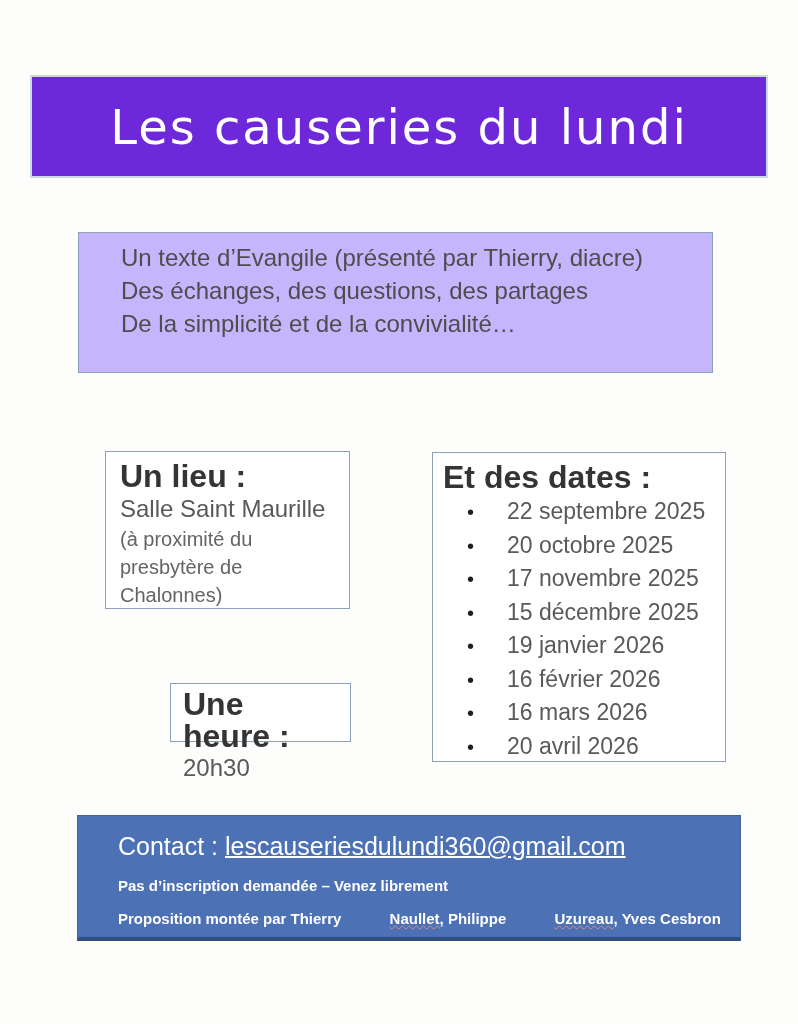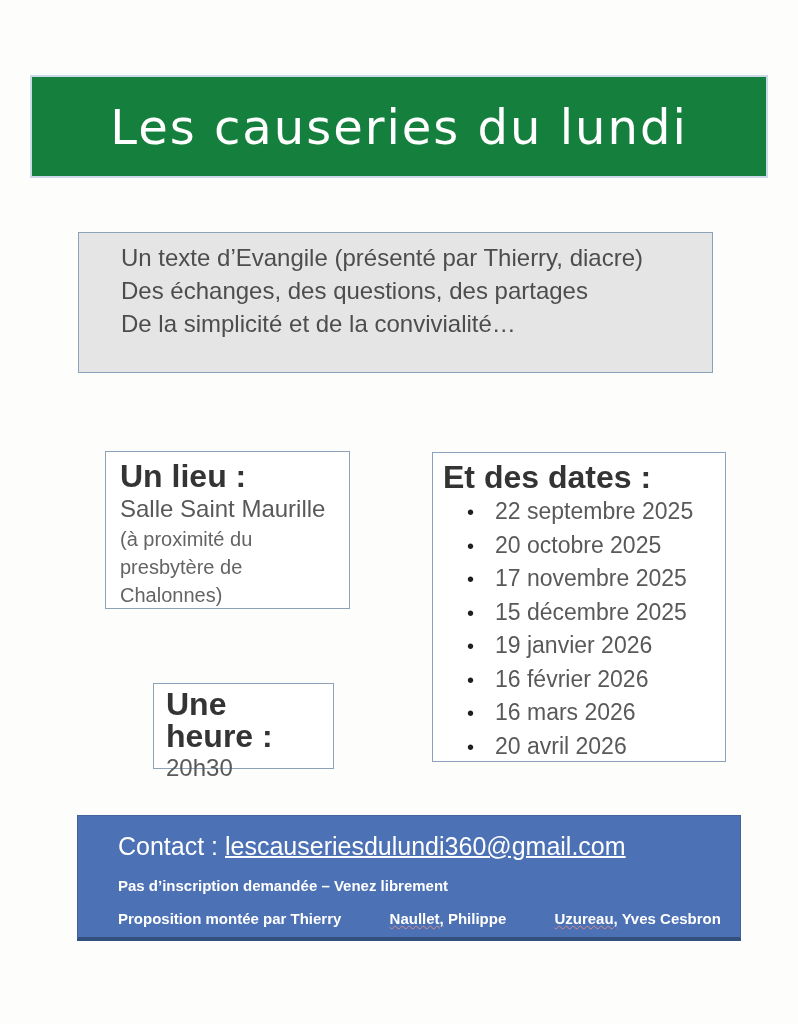--- a/index.html
+++ b/index.html
@@ -5,33 +5,33 @@
   html,body { margin:0; padding:0; background:#e8e8e8; }
   #page {
     position:relative; width:798px; height:1024px; margin:0 auto;
     background:#fdfdfc; overflow:hidden;
     font-family:"Liberation Sans", sans-serif;
   }
 
   
   .banner {
     position:absolute; left:30px; top:75px; width:738px; height:103px;
-    box-sizing:border-box; background:#15803d; border:2px solid #ccd9e8;
+    box-sizing:border-box; background:#6d28d9; border:2px solid #ccd9e8;
     display:flex; align-items:center; justify-content:center;
   }
   .banner-title {
     margin:0; color:#ffffff; font-weight:400;
     font-family:"DejaVu Sans", sans-serif;
     font-size:48px; letter-spacing:2px; white-space:nowrap;
   }
 
   
   .intro-box {
     position:absolute; left:78px; top:232px; width:635px; height:141px;
-    box-sizing:border-box; background:#e5e5e5; border:1px solid #8ba2ba;
+    box-sizing:border-box; background:#c4b5fd; border:1px solid #8ba2ba;
     padding:8px 10px 0 42px;
     font-size:24px; line-height:33px; color:#4d4d4d; white-space:nowrap;
   }
   .u-solid { text-decoration:underline; text-decoration-color:#4d4d4d; text-decoration-thickness:1px; }
   .u-wavy  { text-decoration:underline wavy #c0504d; text-decoration-thickness:1px; }
 
   
   .info-box {
     position:absolute; box-sizing:border-box;
     background:#ffffff; border:1px solid #8ba2ba;
@@ -39,23 +39,23 @@
   .box-title { font-weight:bold; color:#343434; font-size:32px; line-height:32px; }
 
   .location-box { left:105px; top:451px; width:245px; height:158px; padding:8px 14px; }
   .location-name   { color:#595959; font-size:24px; line-height:33px; white-space:nowrap; }
   .location-detail { color:#646464; font-size:20px; line-height:28px; width:160px; }
 
   .dates-box { left:432px; top:452px; width:294px; height:310px; padding:8px 10px; }
   .dates-list { list-style:none; margin:2px 0 0 0; padding:0; }
   .date-item { display:flex; align-items:baseline; font-size:23px; color:#595959; line-height:32.5px; white-space:nowrap; }
   .bullet { margin-left:24px; width:14px; color:#1f1f1f; font-size:20px; }
-  .date-text { margin-left:14px; }
+  .date-text { margin-left:26px; }
 
-  .time-box { left:153px; top:683px; width:181px; height:86px; padding:4px 12px; }
+  .time-box { left:170px; top:683px; width:181px; height:59px; padding:4px 12px; }
   .time-value { color:#595959; font-size:24px; line-height:32px; }
 
   
   .footer {
     position:absolute; left:77px; top:815px; width:664px; height:126px;
     box-sizing:border-box; background:#4c71b4;
     border:1px solid #44639c; border-bottom:4px solid #31507e;
     padding:13px 0 0 40px; color:#ffffff;
   }
   .contact-line { font-size:25px; line-height:34px; white-space:nowrap; }

